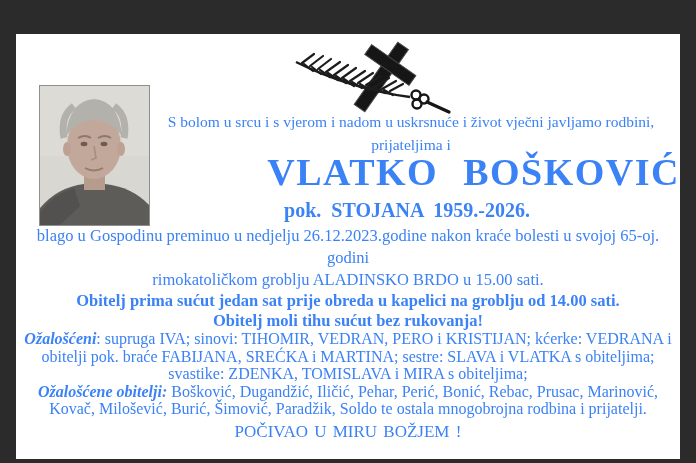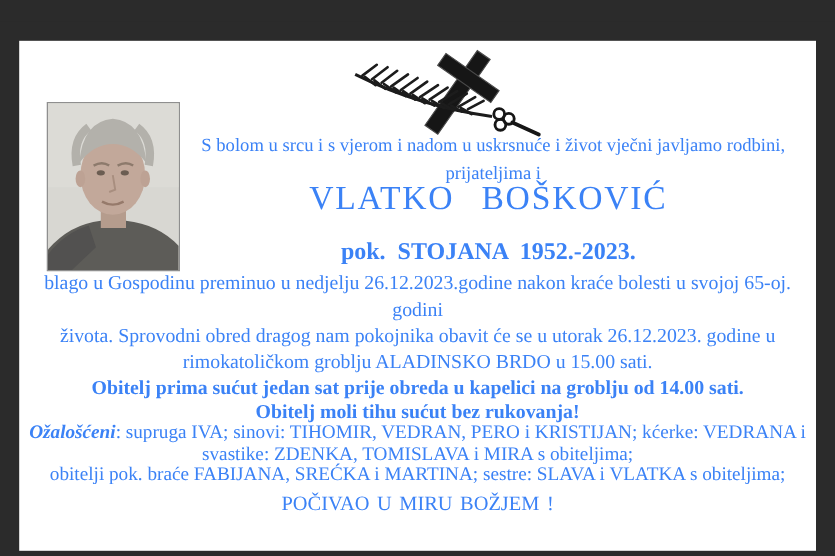--- a/index.html
+++ b/index.html
@@ -3,22 +3,22 @@
 <meta charset="utf-8">
 <style>
   html,body{margin:0;padding:0;background:#2b2b2b;}
   .frame{position:relative;width:696px;height:463px;background:#2b2b2b;
          font-family:"Liberation Serif",serif;color:#3b82f6;overflow:hidden;margin-top:18px;}
   .sheet{position:absolute;left:16px;top:16px;width:664px;height:425px;background:#ffffff;}
   .photo{position:absolute;left:23px;top:51px;width:111px;height:141px;
          border:1px solid #8f8f8f;box-sizing:border-box;overflow:hidden;background:#d8d7d2;}
   .art{position:absolute;left:276px;top:2px;width:172px;height:82px;}
   .intro{position:absolute;left:128px;right:2px;top:76px;font-size:15.5px;line-height:23px;text-align:center;}
-  .name{position:absolute;left:118px;right:0;top:116px;font-size:28px;font-weight:400;
-        letter-spacing:1.5px;word-spacing:14px;text-align:center;white-space:nowrap;}
+  .name{position:absolute;left:118px;right:0;top:116px;font-size:38px;font-weight:700;
+        letter-spacing:1.5px;word-spacing:14px;text-align:right;white-space:nowrap;}
   .lineage{position:absolute;left:118px;right:0;top:165px;font-size:20px;font-weight:700;
            word-spacing:5px;text-align:center;}
   .textcol{position:absolute;left:6px;right:6px;top:191px;text-align:center;}
   .details{font-size:16.5px;line-height:22px;}
   .notice{font-size:16.5px;line-height:19.5px;font-weight:700;}
   .mourners{font-size:16px;line-height:17.5px;}
   .families{font-size:16px;line-height:17px;}
   .closing{margin-top:5px;font-size:17px;font-weight:400;word-spacing:2px;}
   .lbl{font-weight:700;font-style:italic;}
   .line{display:block;}
@@ -64,39 +64,42 @@
       <circle cx="132" cy="63" r="4.5" stroke="#161616" stroke-width="2.4" fill="none"></circle>
       <circle cx="125" cy="68" r="4.5" stroke="#161616" stroke-width="2.4" fill="none"></circle>
       <path d="M135,66 l22,10" stroke="#161616" stroke-width="3.2" stroke-linecap="round"></path>
     </svg>
 
     <div class="intro">
       <span class="line">S bolom u srcu i s vjerom i nadom u uskrsnuće i život vječni javljamo rodbini, prijateljima i</span>
     </div>
 
     <div class="name">VLATKO BOŠKOVIĆ</div>
-    <div class="lineage">pok. STOJANA 1952.-2023.</div>
+    <div class="lineage">pok. STOJANA 1959.-2026.</div>
 
     <div class="textcol">
 
       <div class="details">
         <span class="line">blago u Gospodinu preminuo u nedjelju 26.12.2023.godine nakon kraće bolesti u svojoj 65-oj. godini</span>
-        <span class="line">života. Sprovodni obred dragog nam pokojnika obavit će se u utorak 26.12.2023. godine u</span>
         <span class="line">rimokatoličkom groblju ALADINSKO BRDO u 15.00 sati.</span>
       </div>
 
       <div class="notice">
         <span class="line">Obitelj prima sućut jedan sat prije obreda u kapelici na groblju od 14.00 sati.</span>
         <span class="line">Obitelj moli tihu sućut bez rukovanja!</span>
       </div>
 
       <div class="mourners">
         <span class="line"><span class="lbl">Ožalošćeni</span><span>: supruga IVA; sinovi: TIHOMIR, VEDRAN, PERO i KRISTIJAN; kćerke: VEDRANA i</span></span>
+        <span class="line">obitelji pok. braće FABIJANA, SREĆKA i MARTINA; sestre: SLAVA i VLATKA s obiteljima;</span>
         <span class="line">svastike: ZDENKA, TOMISLAVA i MIRA s obiteljima;</span>
-        <span class="line">obitelji pok. braće FABIJANA, SREĆKA i MARTINA; sestre: SLAVA i VLATKA s obiteljima;</span>
       </div>
 
+      <div class="families">
+        <span class="line"><span class="lbl">Ožalošćene obitelji:</span><span> Bošković, Dugandžić, Iličić, Pehar, Perić, Bonić, Rebac, Prusac, Marinović,</span></span>
+        <span class="line">Kovač, Milošević, Burić, Šimović, Paradžik, Soldo te ostala mnogobrojna rodbina i prijatelji.</span>
+      </div>
 
       <div class="closing">POČIVAO U MIRU BOŽJEM !</div>
 
     </div>
   </div>
 </div>
 
 </body></html>

